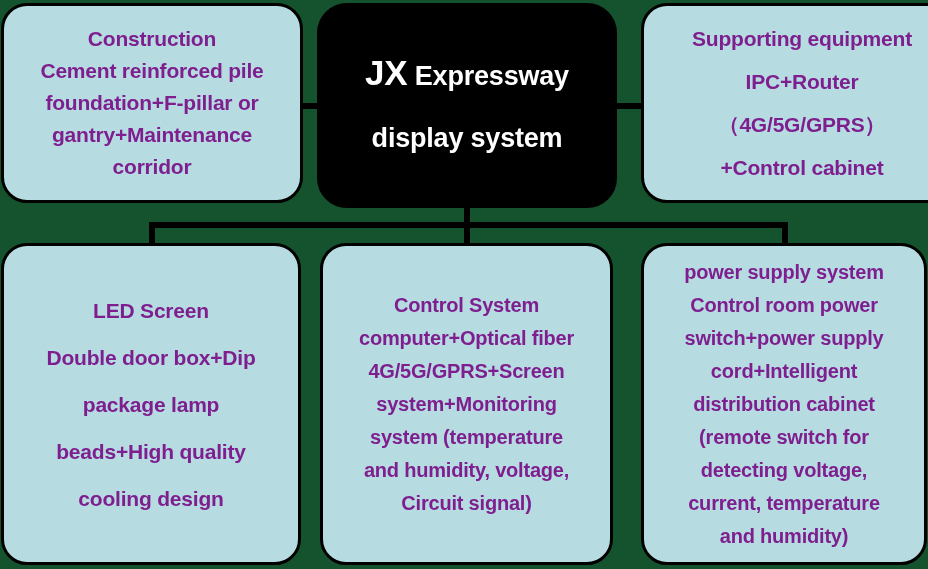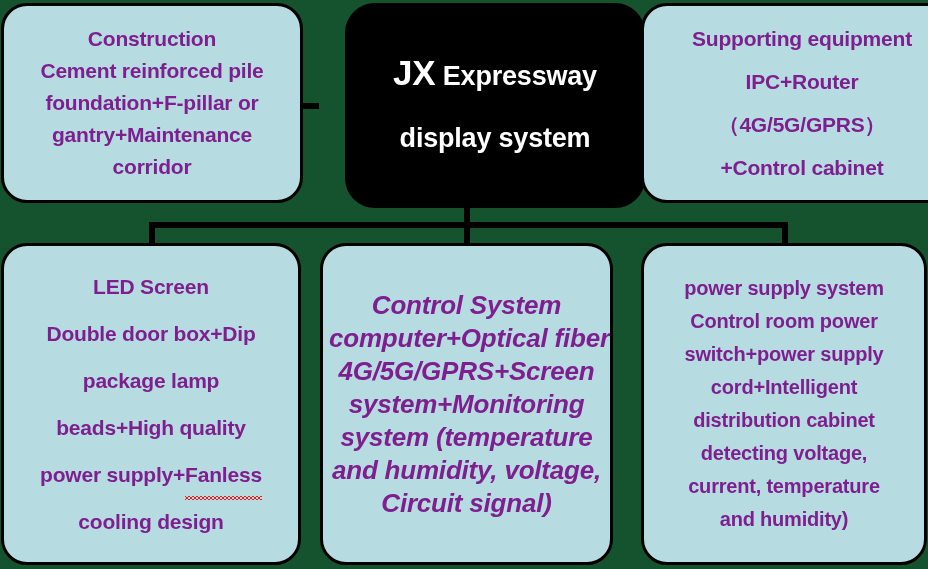--- a/index.html
+++ b/index.html
@@ -35,21 +35,20 @@
     padding: 4px 6px;
     overflow: hidden;
   }
   .node.leaf {
     background: #b6dce1;
   }
   .node.root {
     background: #000000;
     border-color: #000000;
     border-radius: 30px;
-    margin-left: 28px;
   }
   .node .line {
     display: block;
     width: 100%;
     color: #7f1f8f;
     font-weight: bold;
     letter-spacing: -0.2px;
     white-space: nowrap;
   }
   .node.root .line {
@@ -84,21 +83,21 @@
   #node-control      { left: 320px; top: 243px; width: 293px; height: 322px; }
   #node-power        { left: 641px; top: 243px; width: 286px; height: 322px; }
 
   
   #node-construction .line { font-size: 21px; line-height: 32px; }
   #node-supporting  .line  { font-size: 21px; line-height: 43px; }
   #node-root .line         { font-size: 27px; line-height: 40px; }
   #node-root .jx           { font-size: 35px; }
   #node-root .spacer       { display:block; height: 22px; }
   #node-led .line          { font-size: 21px; line-height: 47px; }
-  #node-control .line      { font-size: 26px; line-height: 33px; font-style: italic; }
+  #node-control .line      { font-size: 20px; line-height: 33px; }
   #node-power .line        { font-size: 20px; line-height: 33px; }
 
   
   .conn {
     position: absolute;
     background: #000000;
   }
   #conn-left-h   { left: 301px; top: 103px; width: 18px;  height: 6px; }
   #conn-right-h  { left: 615px; top: 103px; width: 28px;  height: 6px; }
 
@@ -132,40 +131,40 @@
     <span class="line">IPC+Router</span>
     <span class="line">（4G/5G/GPRS）</span>
     <span class="line">+Control cabinet</span>
   </div>
 
   <div class="node leaf" id="node-led">
     <span class="line">LED Screen</span>
     <span class="line">Double door box+Dip</span>
     <span class="line">package lamp</span>
     <span class="line">beads+High quality</span>
-    <span class="line"><span>power supply+</span><span class="squiggle">Fanless</span></span>
     <span class="line">cooling design</span>
   </div>
 
   <div class="node leaf" id="node-control">
     <span class="line">Control System</span>
     <span class="line">computer+Optical fiber</span>
     <span class="line">4G/5G/GPRS+Screen</span>
     <span class="line">system+Monitoring</span>
     <span class="line">system (temperature</span>
     <span class="line">and humidity, voltage,</span>
     <span class="line">Circuit signal)</span>
   </div>
 
   <div class="node leaf" id="node-power">
     <span class="line">power supply system</span>
     <span class="line">Control room power</span>
     <span class="line">switch+power supply</span>
     <span class="line">cord+Intelligent</span>
     <span class="line">distribution cabinet</span>
+    <span class="line">(remote switch for</span>
     <span class="line">detecting voltage,</span>
     <span class="line">current, temperature</span>
     <span class="line">and humidity)</span>
   </div>
 
   <div class="conn" id="conn-left-h"></div>
   <div class="conn" id="conn-right-h"></div>
   <div class="conn" id="conn-stem"></div>
   <div class="conn" id="conn-bus"></div>
   <div class="conn" id="conn-drop-l"></div>

